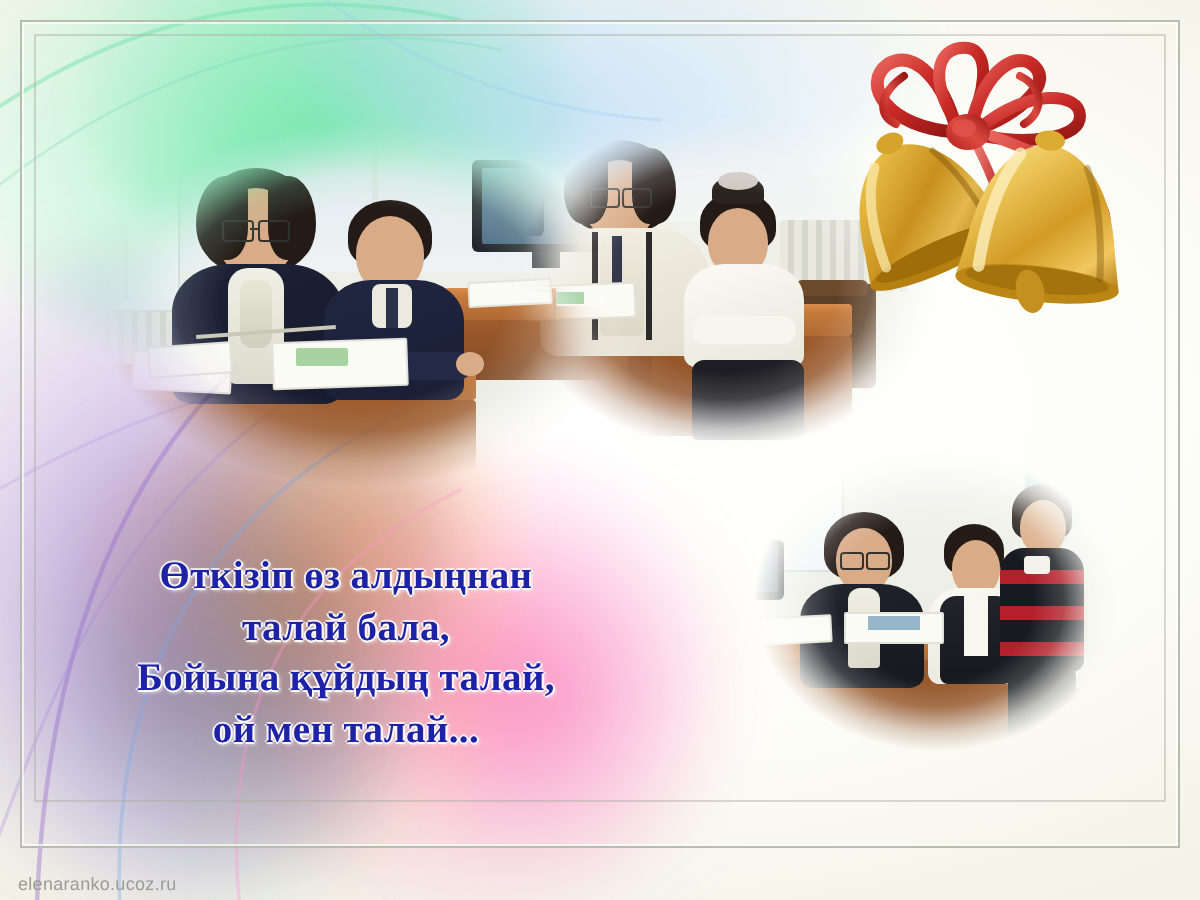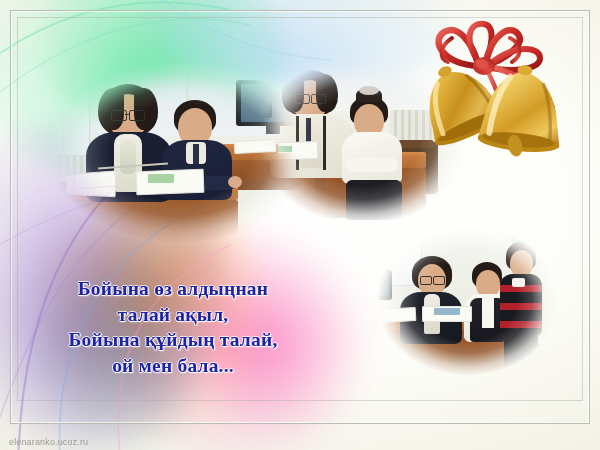--- a/index.html
+++ b/index.html
@@ -346,24 +346,24 @@
       <ellipse cx="129" cy="122" rx="36" ry="6.5" fill="#8f600a" opacity=".5"></ellipse>
       <path d="M114,60 C104,76 100,96 99,118" stroke="#fdefbb" stroke-width="6" fill="none" opacity=".8" stroke-linecap="round"></path>
       <path d="M148,64 C156,80 159,100 160,118" stroke="#7d5409" stroke-width="3.5" fill="none" opacity=".4" stroke-linecap="round"></path>
       <ellipse cx="128" cy="52" rx="7.5" ry="5" fill="#dcab33"></ellipse>
 
       <ellipse cx="126" cy="128" rx="7" ry="11" fill="#c4901f" transform="rotate(-18 126 128)"></ellipse>
     </g>
   </svg>
 
   <div id="verse">
-    <span class="ln">Бойына өз алдыңнан</span>
-    <span class="ln">талай ақыл,</span>
+    <span class="ln">Өткізіп өз алдыңнан</span>
+    <span class="ln">талай бала,</span>
     <span class="ln">Бойына құйдың талай,</span>
-    <span class="ln">ой мен бала...</span>
+    <span class="ln">ой мен талай...</span>
   </div>
 
   <div class="frame">
     <div class="frame2"></div>
   </div>
 
   <div id="watermark">elenaranko.ucoz.ru</div>
 
 </div>
 

